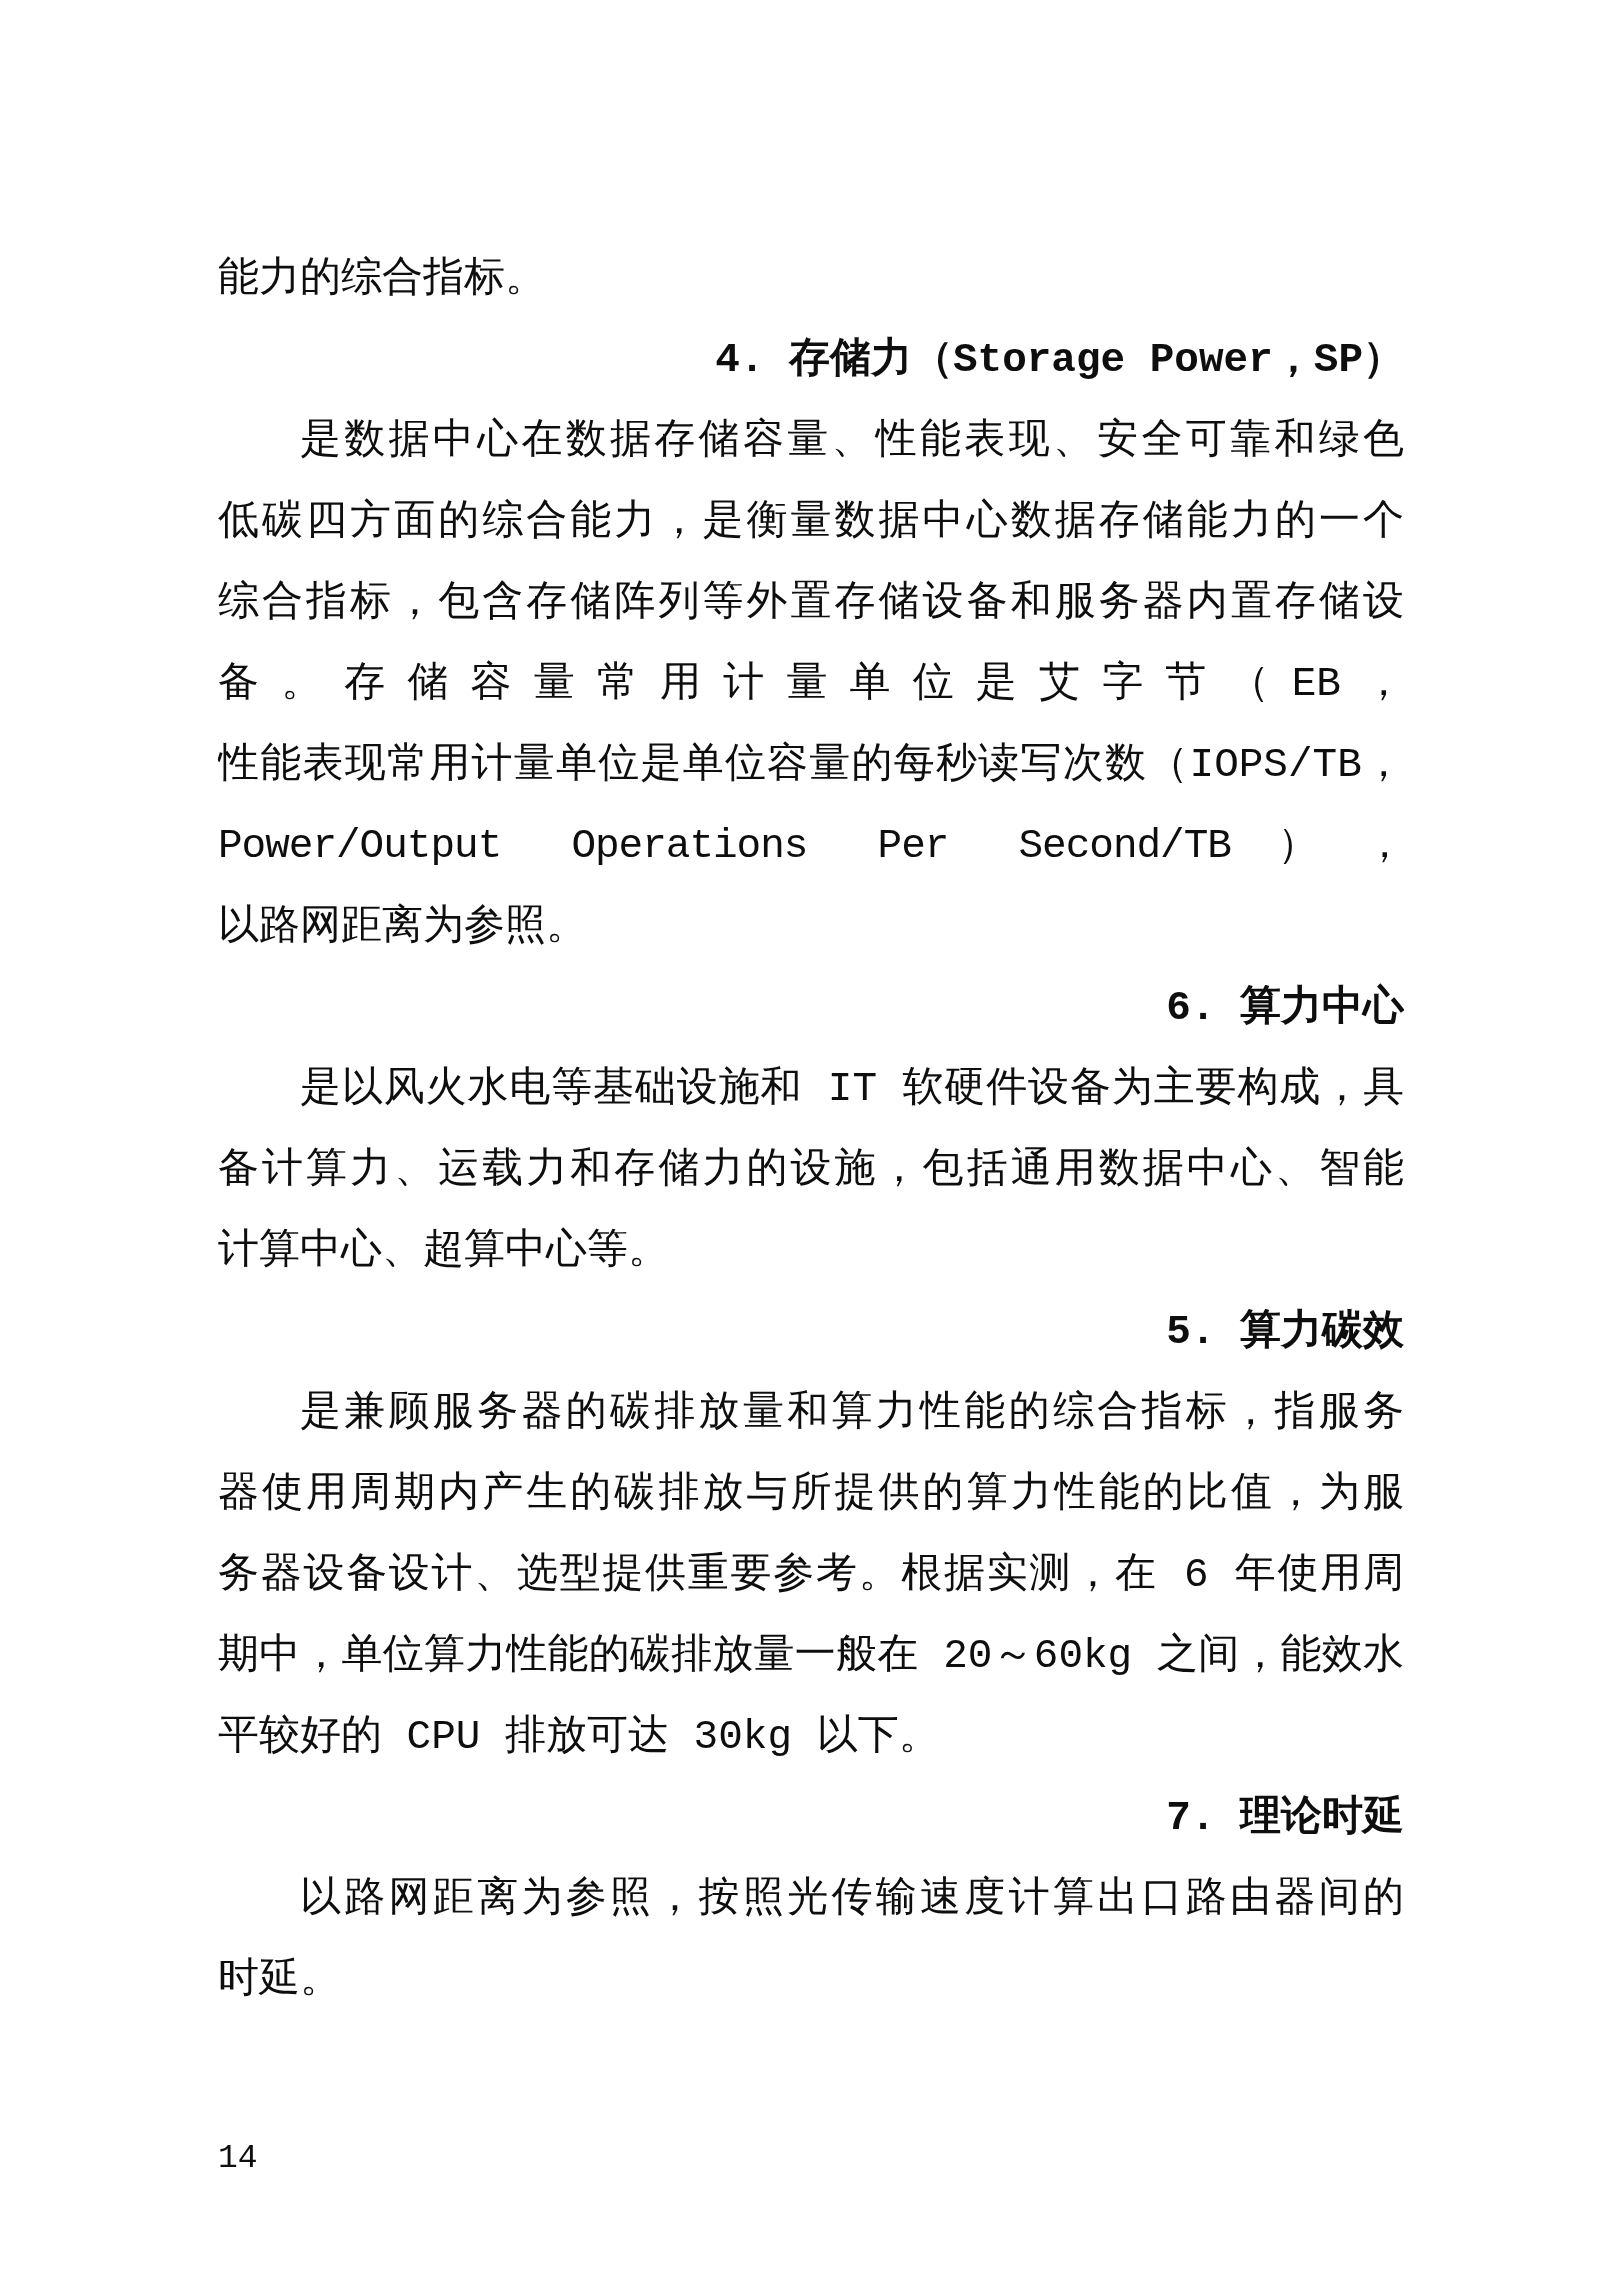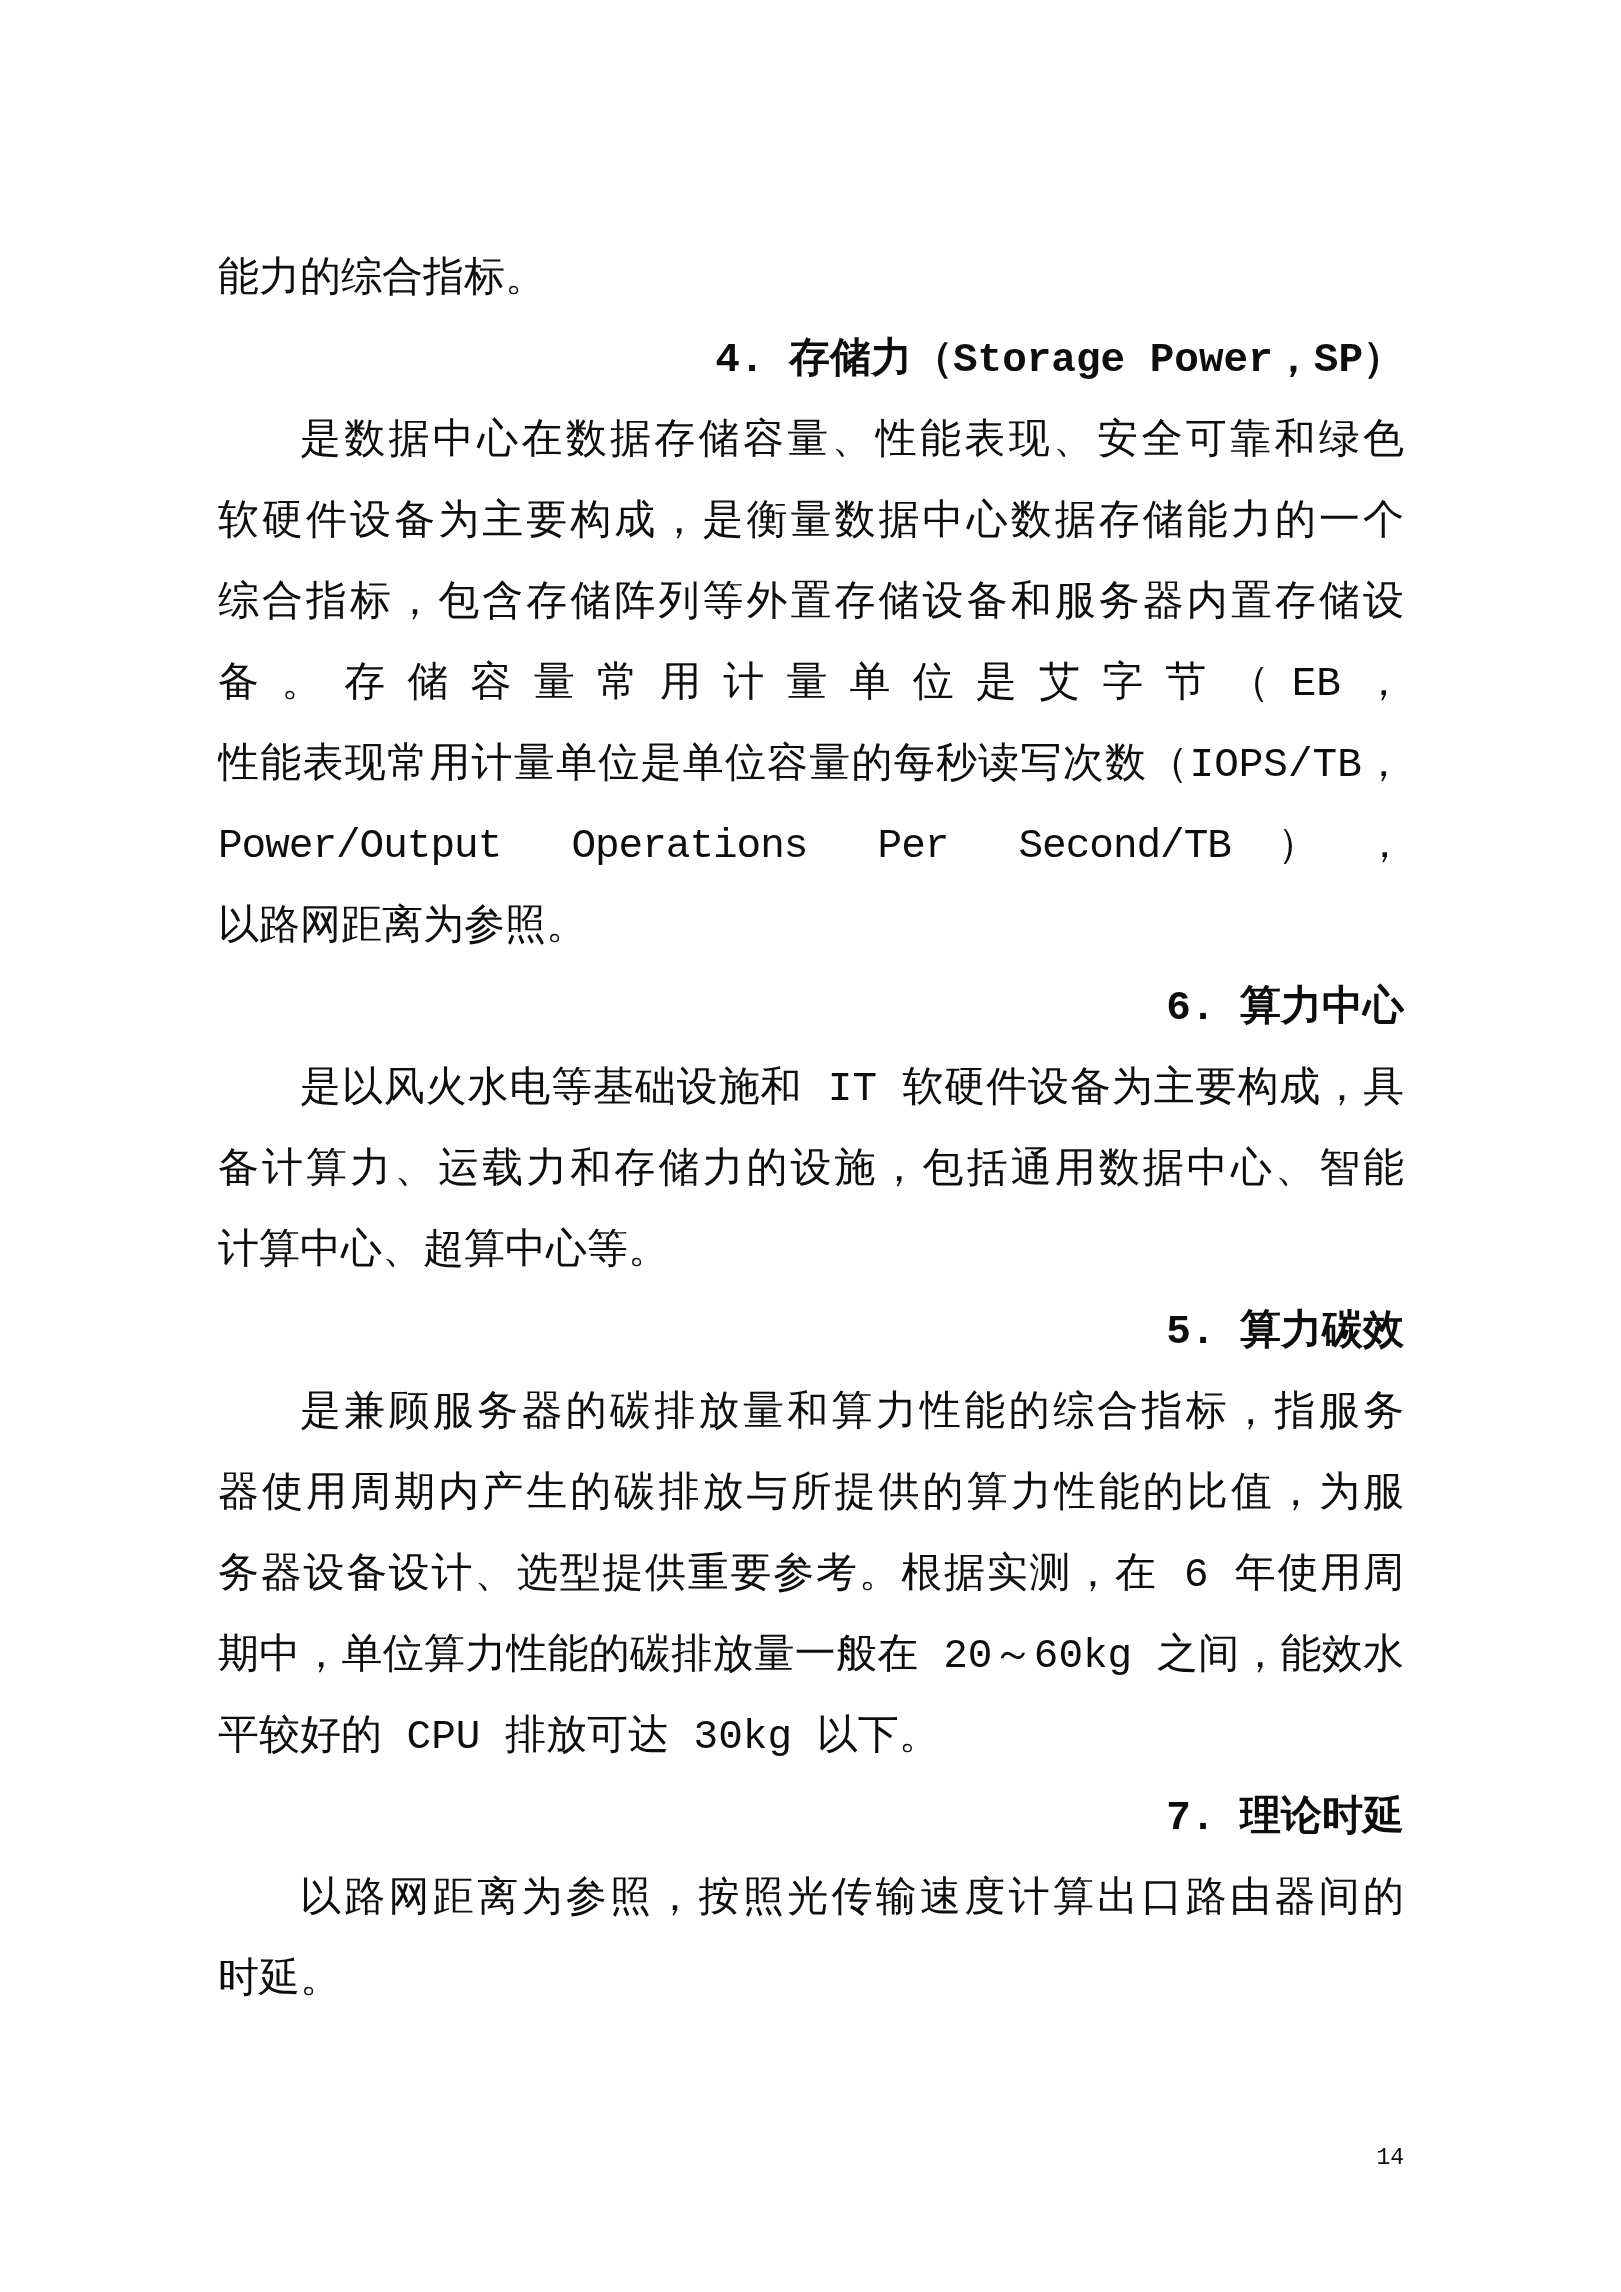--- a/index.html
+++ b/index.html
@@ -56,34 +56,34 @@
   .tight {
     letter-spacing: -1px;
   }
   .footer {
     position: absolute;
     left: 218px;
     top: 2137px;
     width: 1186px;
     height: 43px;
     line-height: 43px;
-    text-align: right;
-    font-size: 23px;
+    text-align: left;
+    font-size: 33px;
     color: #0e0e0e;
   }
 </style>
 </head>
 <body>
 
 <div class="page">
   <div class="content">
     <div class="line end">能力的综合指标。</div>
     <div class="line heading indent">4. 存储力（Storage Power，SP）</div>
     <div class="line just indent">是数据中心在数据存储容量、性能表现、安全可靠和绿色</div>
-    <div class="line just">软硬件设备为主要构成，是衡量数据中心数据存储能力的一个</div>
+    <div class="line just">低碳四方面的综合能力，是衡量数据中心数据存储能力的一个</div>
     <div class="line just">综合指标，包含存储阵列等外置存储设备和服务器内置存储设</div>
     <div class="line just">备。存储容量常用计量单位是艾字节（EB，1EB=2^60bytes），</div>
     <div class="line just">性能表现常用计量单位是单位容量的每秒读写次数（IOPS/TB，</div>
     <div class="line just tight">Power/Output Operations Per Second/TB），灾备比例是安全可靠</div>
     <div class="line end">以路网距离为参照。</div>
     <div class="line heading indent">6. 算力中心</div>
     <div class="line just indent">是以风火水电等基础设施和 IT 软硬件设备为主要构成，具</div>
     <div class="line just">备计算力、运载力和存储力的设施，包括通用数据中心、智能</div>
     <div class="line end">计算中心、超算中心等。</div>
     <div class="line heading indent">5. 算力碳效</div>

